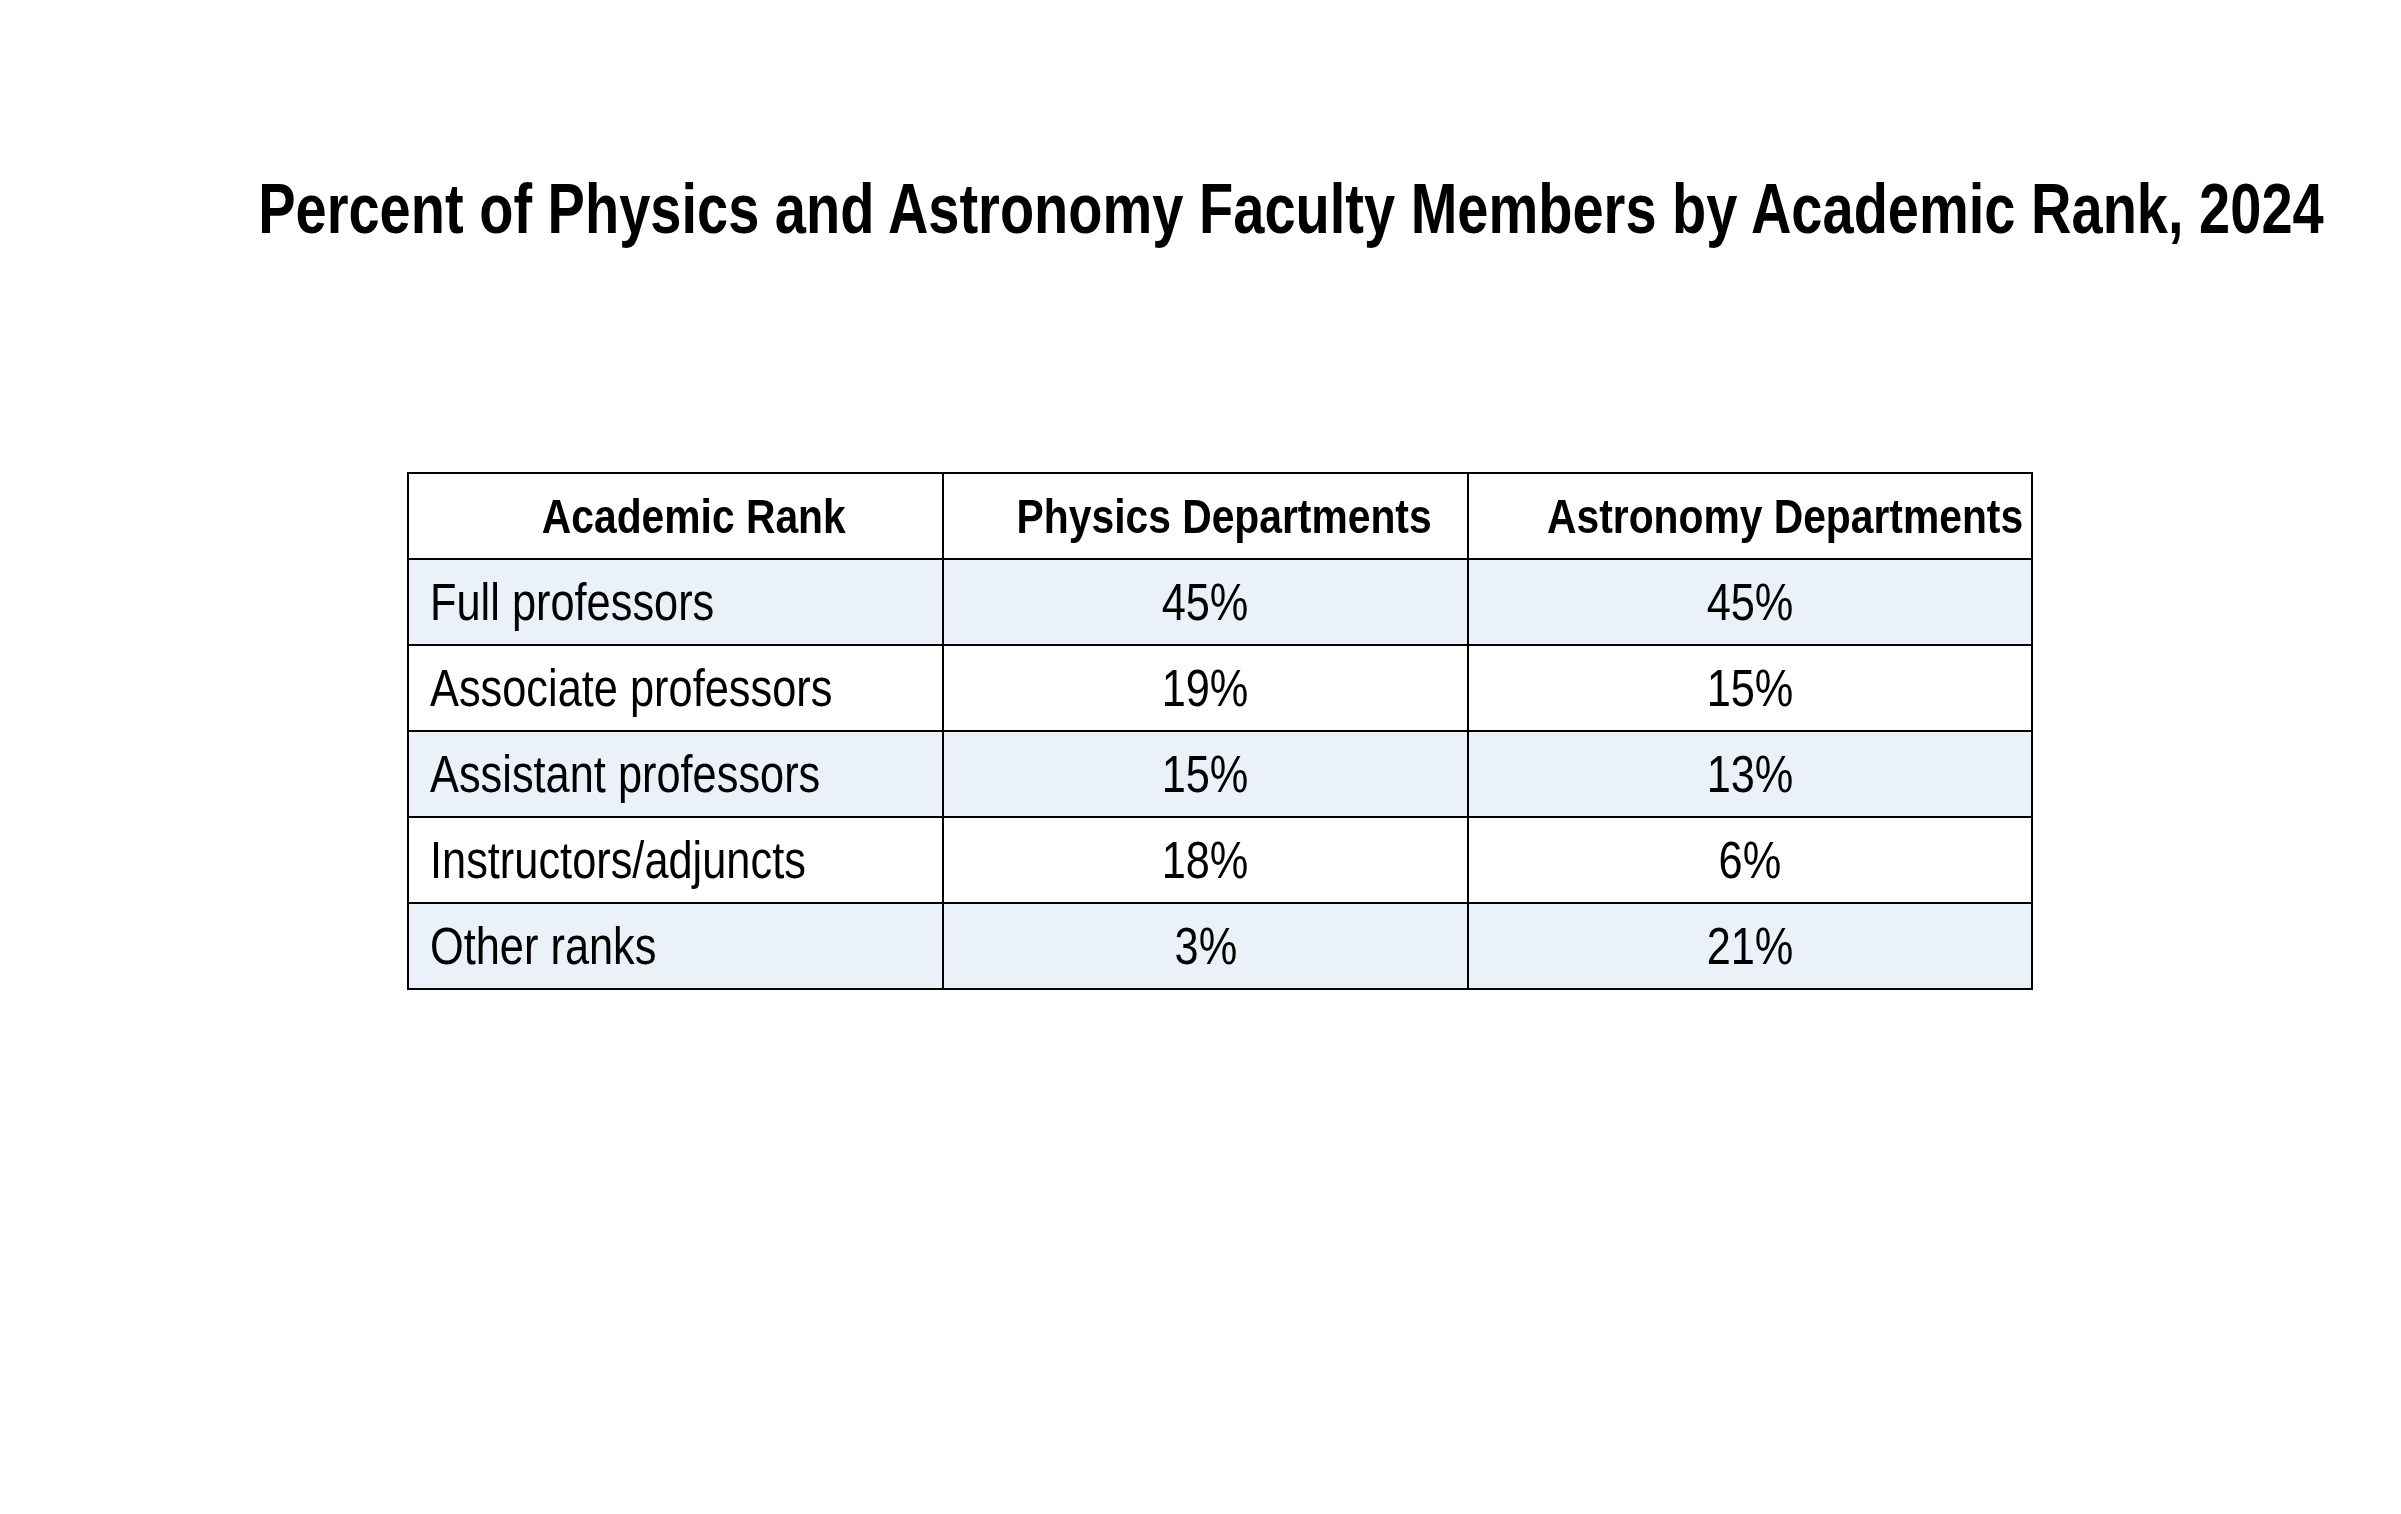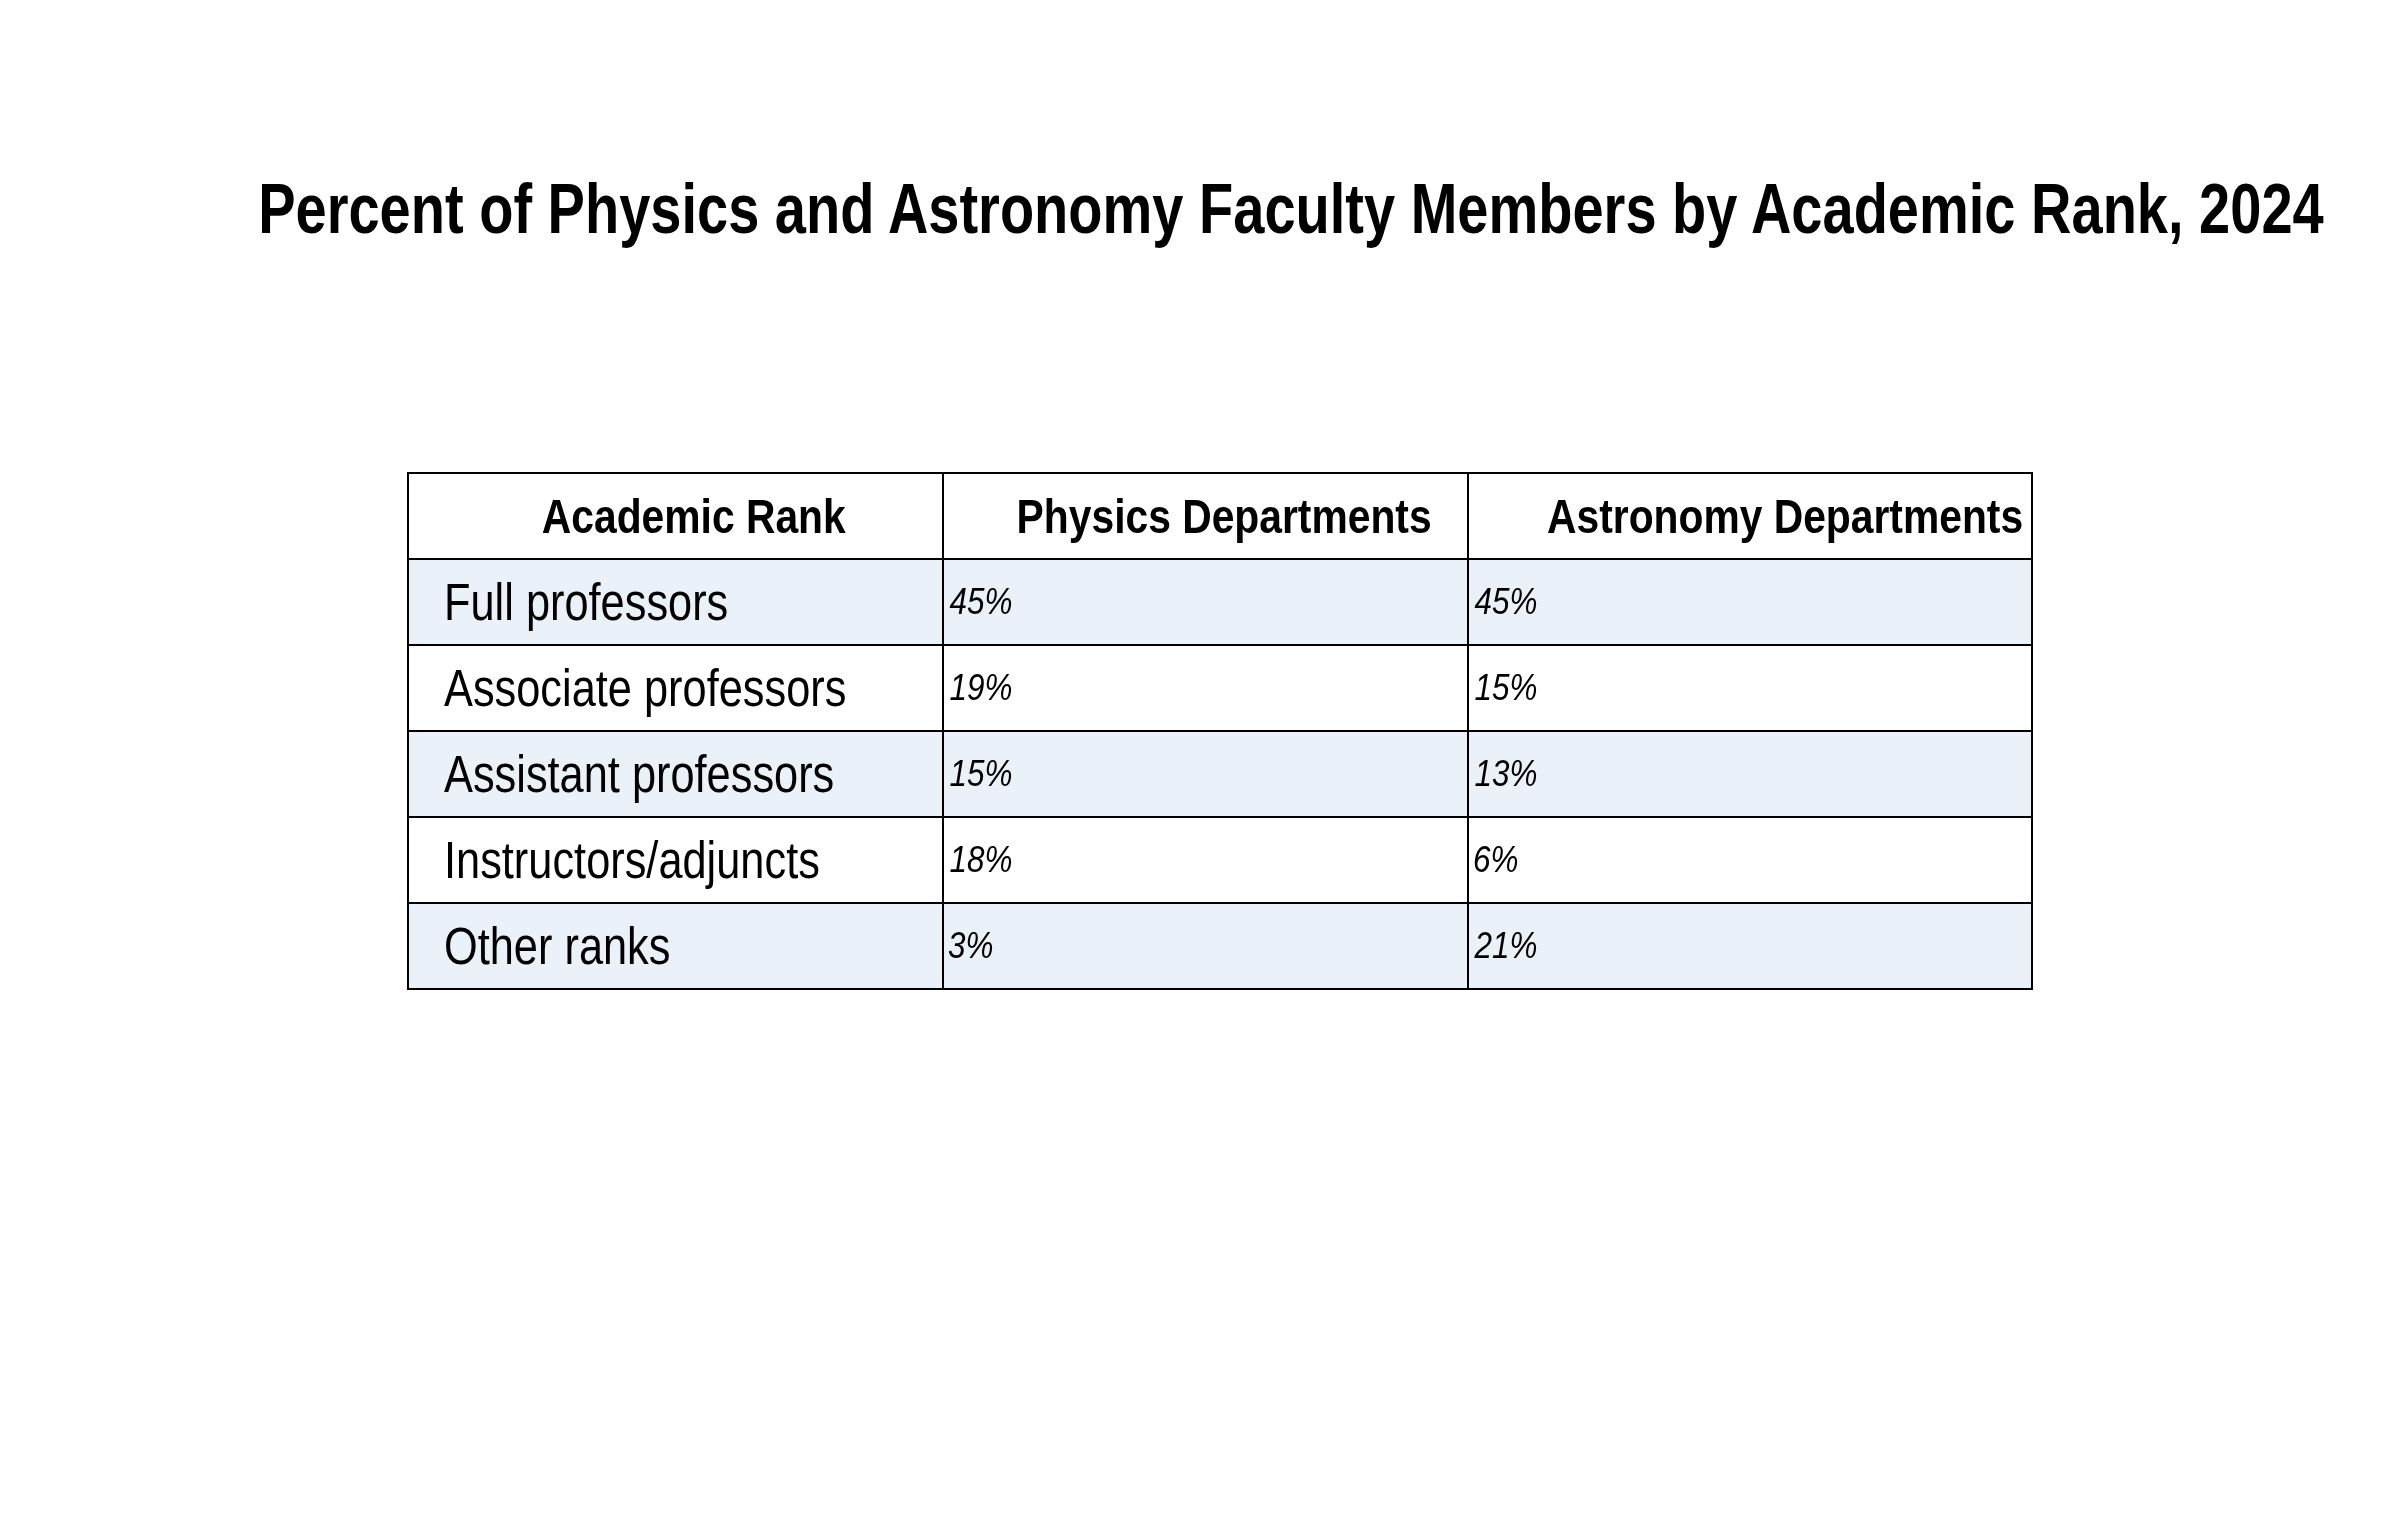--- a/index.html
+++ b/index.html
@@ -28,22 +28,22 @@
     position:absolute;left:407px;top:472px;width:1624px;
     border-collapse:collapse;table-layout:fixed;
     border:2.8px solid #000000;
   }
   col.c1{width:535px;}
   col.c2{width:525px;}
   col.c3{width:564px;}
   tr{height:86px;}
   th,td{border:2.1px solid #000000;padding:0;overflow:hidden;}
   th{font-size:48px;font-weight:bold;text-align:center;background:#ffffff;padding-left:36px;}
-  td.rank{font-size:51px;text-align:left;padding-left:35px;margin-top:40px;}
-  td.val{font-size:37px;text-align:left;font-style:italic;}
+  td.rank{font-size:51px;text-align:left;padding-left:21px;margin-top:40px;}
+  td.val{font-size:51px;text-align:center;}
   tr.band td{background:#eaf1f8;}
 
   .divider{
     position:absolute;left:149px;top:1288px;width:2103px;height:3.6px;
     background:#a6a6a6;
   }
 
   .fan{position:absolute;left:151px;top:1340px;width:78px;height:67px;}
   .fan polygon{fill:#2a2457;}
   .aip-text{

